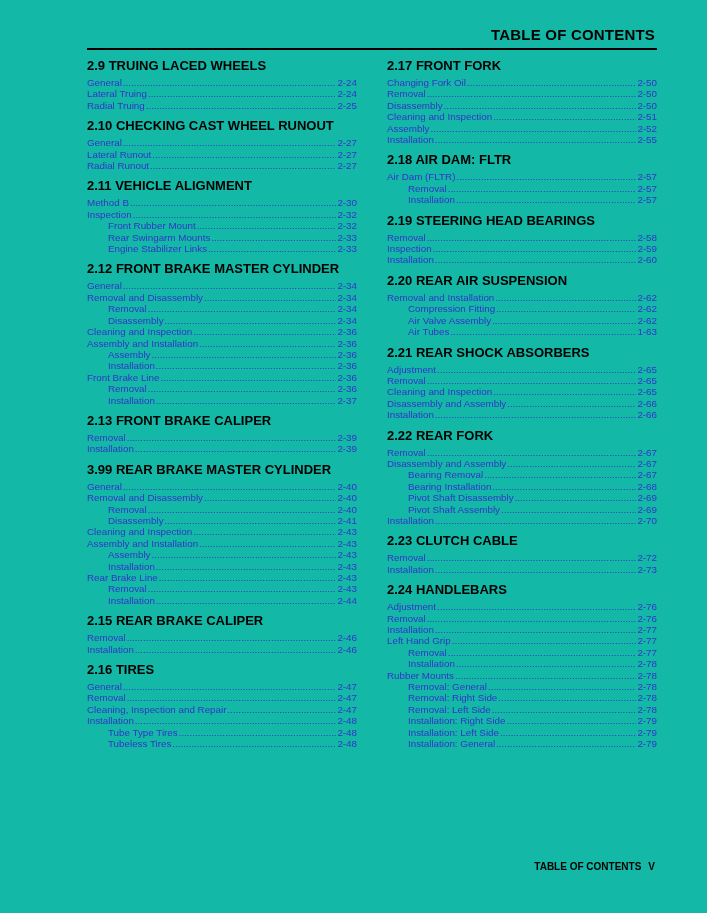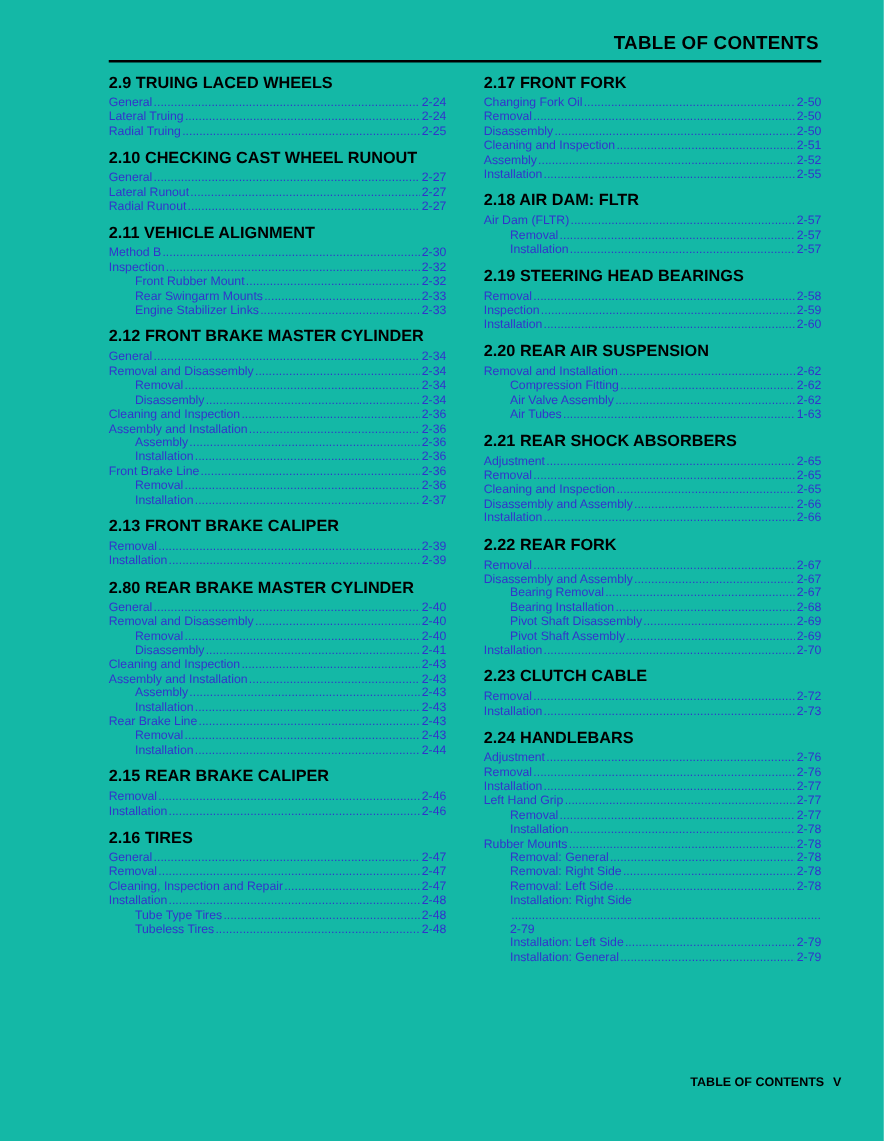--- a/index.html
+++ b/index.html
@@ -40,21 +40,21 @@
   }
   .entry.indent { padding-left: 21px; }
   .entry-label { white-space: nowrap; flex: 0 0 auto; }
   .leader { flex: 1 1 auto; min-width: 0; overflow: hidden; white-space: nowrap; margin: 0 1px; }
   .leader::after {
     content: "..........................................................................................................................................................................................";
   }
   .entry-page { flex: 0 0 auto; white-space: nowrap; }
 
   .footer {
-    position: absolute; top: 861px; right: 34px;
+    position: absolute; top: 861px; right: 52px;
     font-size: 10px; font-weight: bold; color: #000000; white-space: nowrap; text-align: center;
   }
   .footer .footer-page { margin-left: 7px; }
 </style>
 </head>
 <body>
 
 <div class="page">
   <div class="header-title">TABLE OF CONTENTS</div>
   <div class="header-rule"></div>
@@ -190,21 +190,21 @@
             <span class="leader"></span>
             <span class="entry-page">2-39</span>
           </div>
           <div class="entry" style="color: rgb(51, 51, 204);">
             <span class="entry-label">Installation</span>
             <span class="leader"></span>
             <span class="entry-page">2-39</span>
           </div>
         </div>
         <div class="toc-section">
-          <div class="section-title">2.80 REAR BRAKE MASTER CYLINDER</div>
+          <div class="section-title">3.99 REAR BRAKE MASTER CYLINDER</div>
           <div class="entry" style="color: rgb(51, 51, 204);">
             <span class="entry-label">General</span>
             <span class="leader"></span>
             <span class="entry-page">2-40</span>
           </div>
           <div class="entry" style="color: rgb(51, 51, 204);">
             <span class="entry-label">Removal and Disassembly</span>
             <span class="leader"></span>
             <span class="entry-page">2-40</span>
           </div>
@@ -518,21 +518,21 @@
           <div class="entry indent" style="color: rgb(51, 51, 204); align-items: center;">
             <span class="entry-label">Removal: Right Side</span>
             <span class="leader"></span>
             <span class="entry-page">2-78</span>
           </div>
           <div class="entry indent" style="color: rgb(51, 51, 204);">
             <span class="entry-label">Removal: Left Side</span>
             <span class="leader"></span>
             <span class="entry-page">2-78</span>
           </div>
-          <div class="entry indent" style="color: rgb(51, 51, 204); flex-direction: column;">
+          <div class="entry indent" style="color: rgb(51, 51, 204);">
             <span class="entry-label">Installation: Right Side</span>
             <span class="leader"></span>
             <span class="entry-page">2-79</span>
           </div>
           <div class="entry indent" style="color: rgb(51, 51, 204);">
             <span class="entry-label">Installation: Left Side</span>
             <span class="leader"></span>
             <span class="entry-page">2-79</span>
           </div>
           <div class="entry indent" style="color: rgb(51, 51, 204);">

